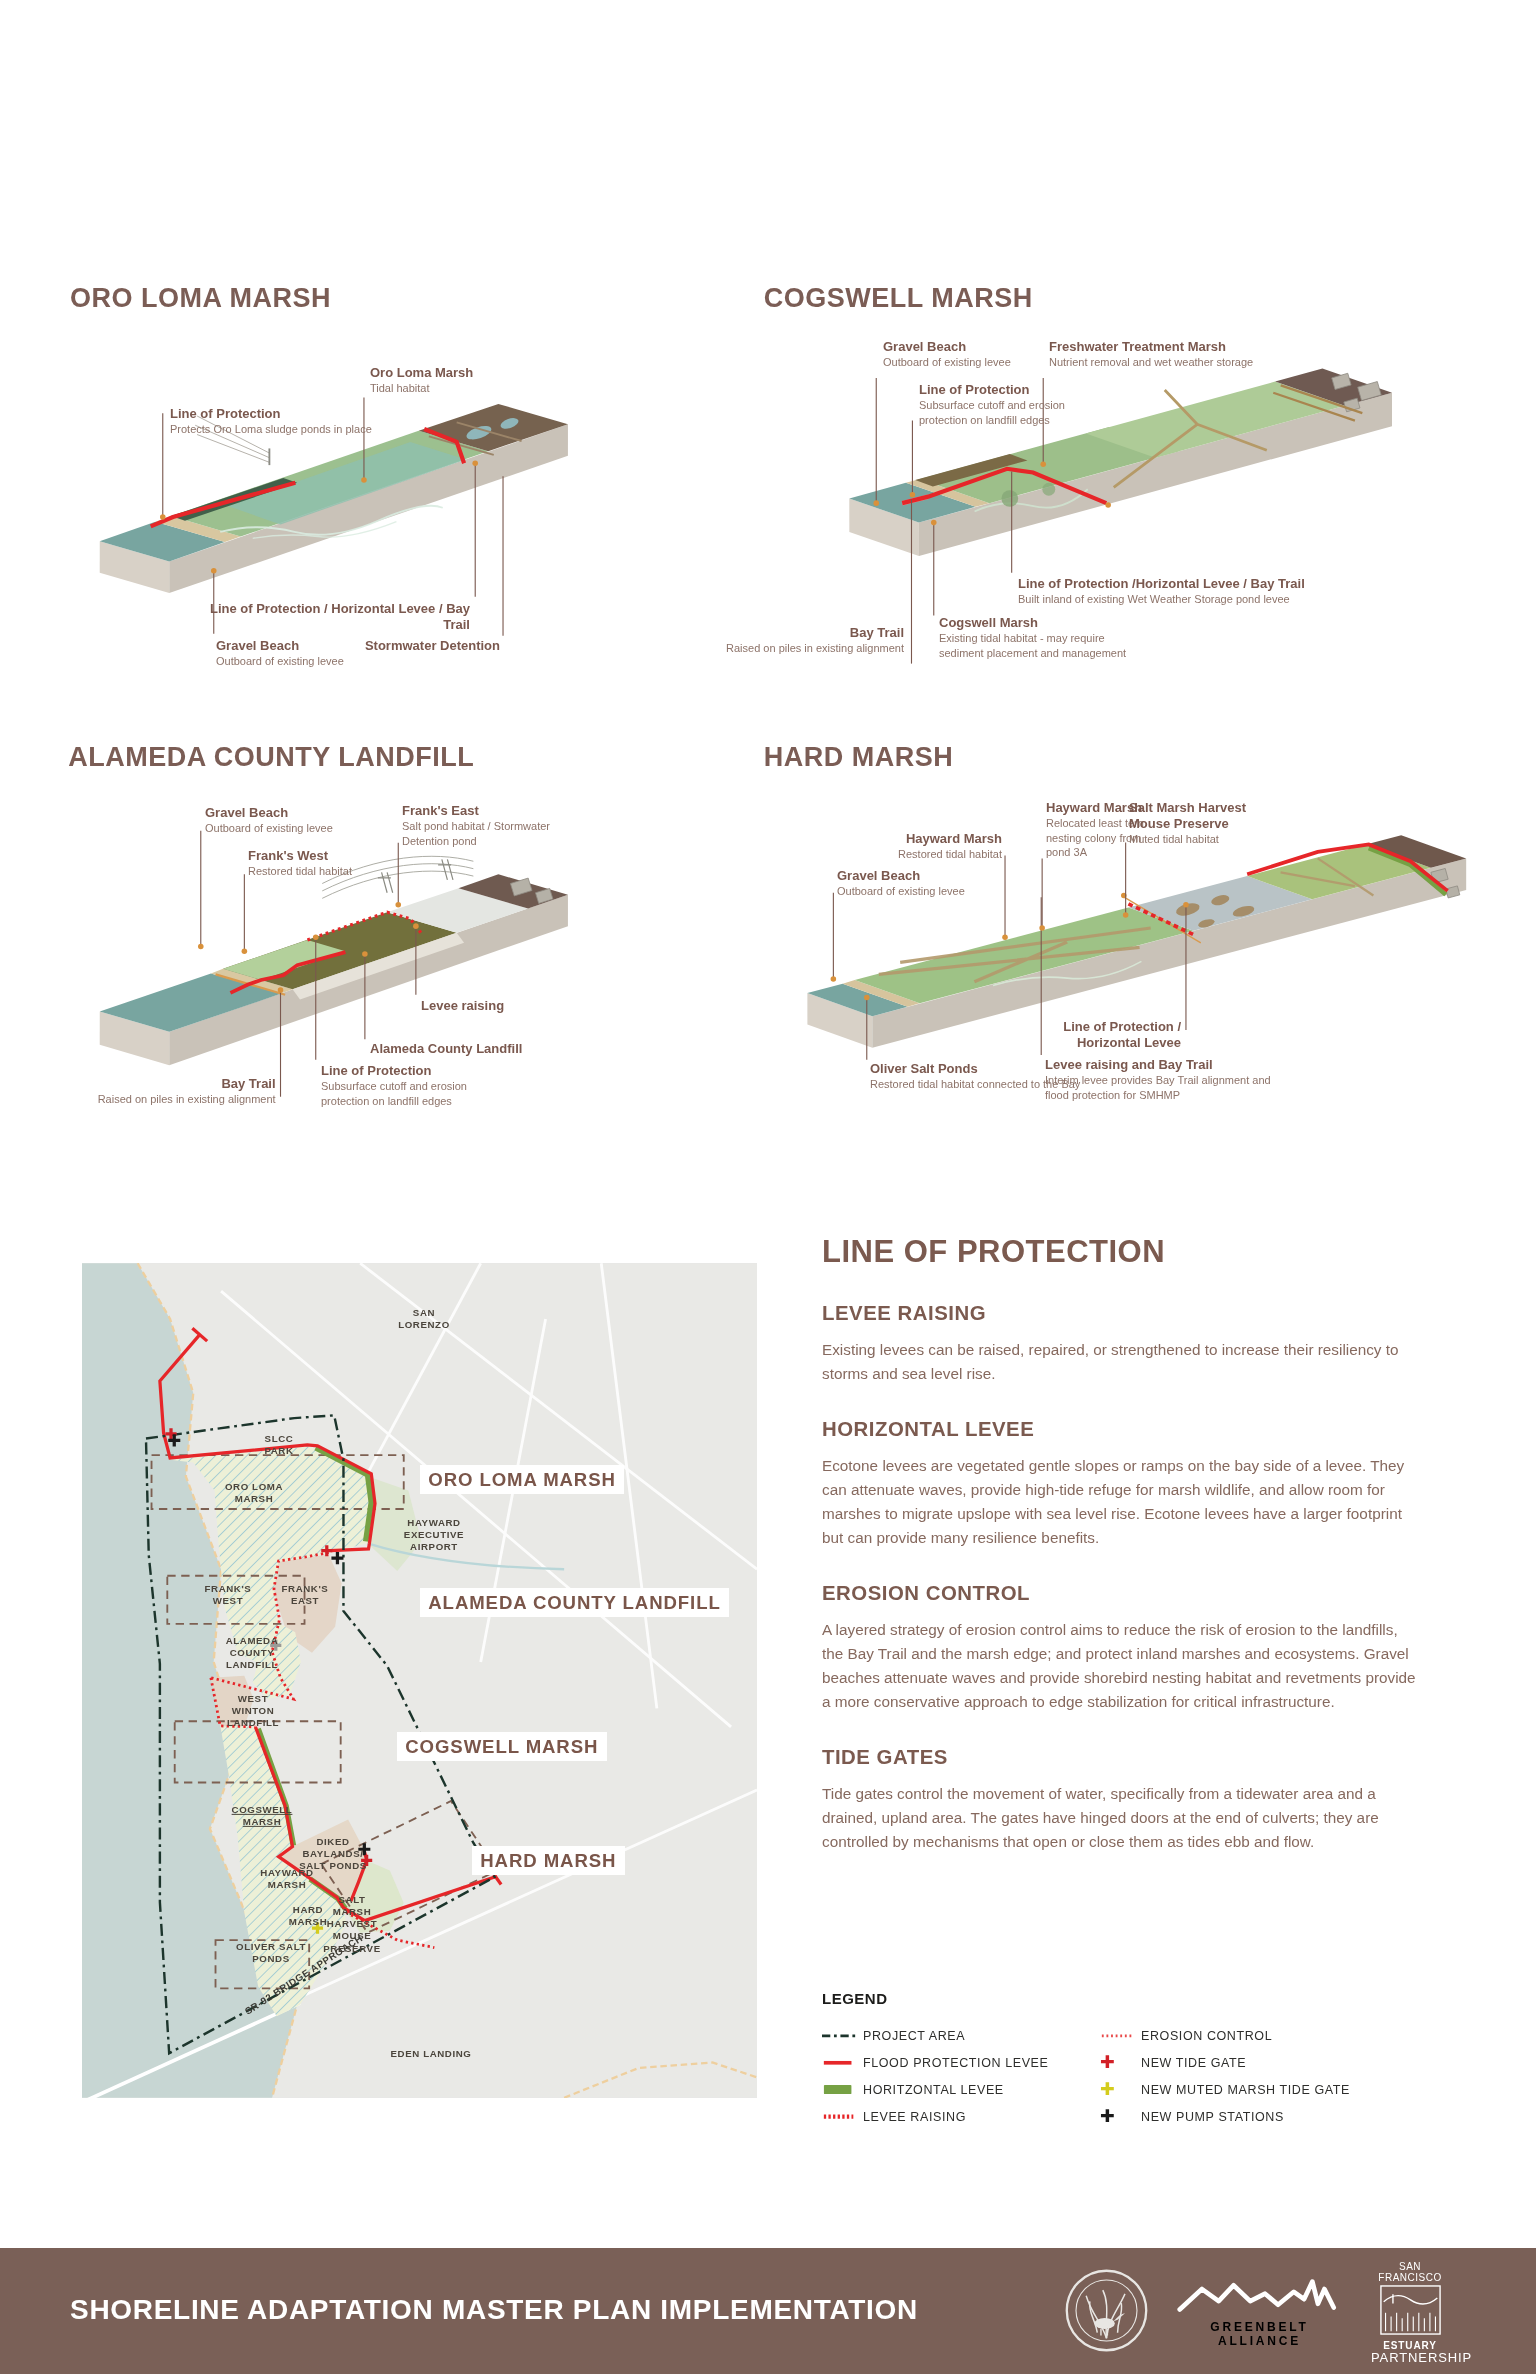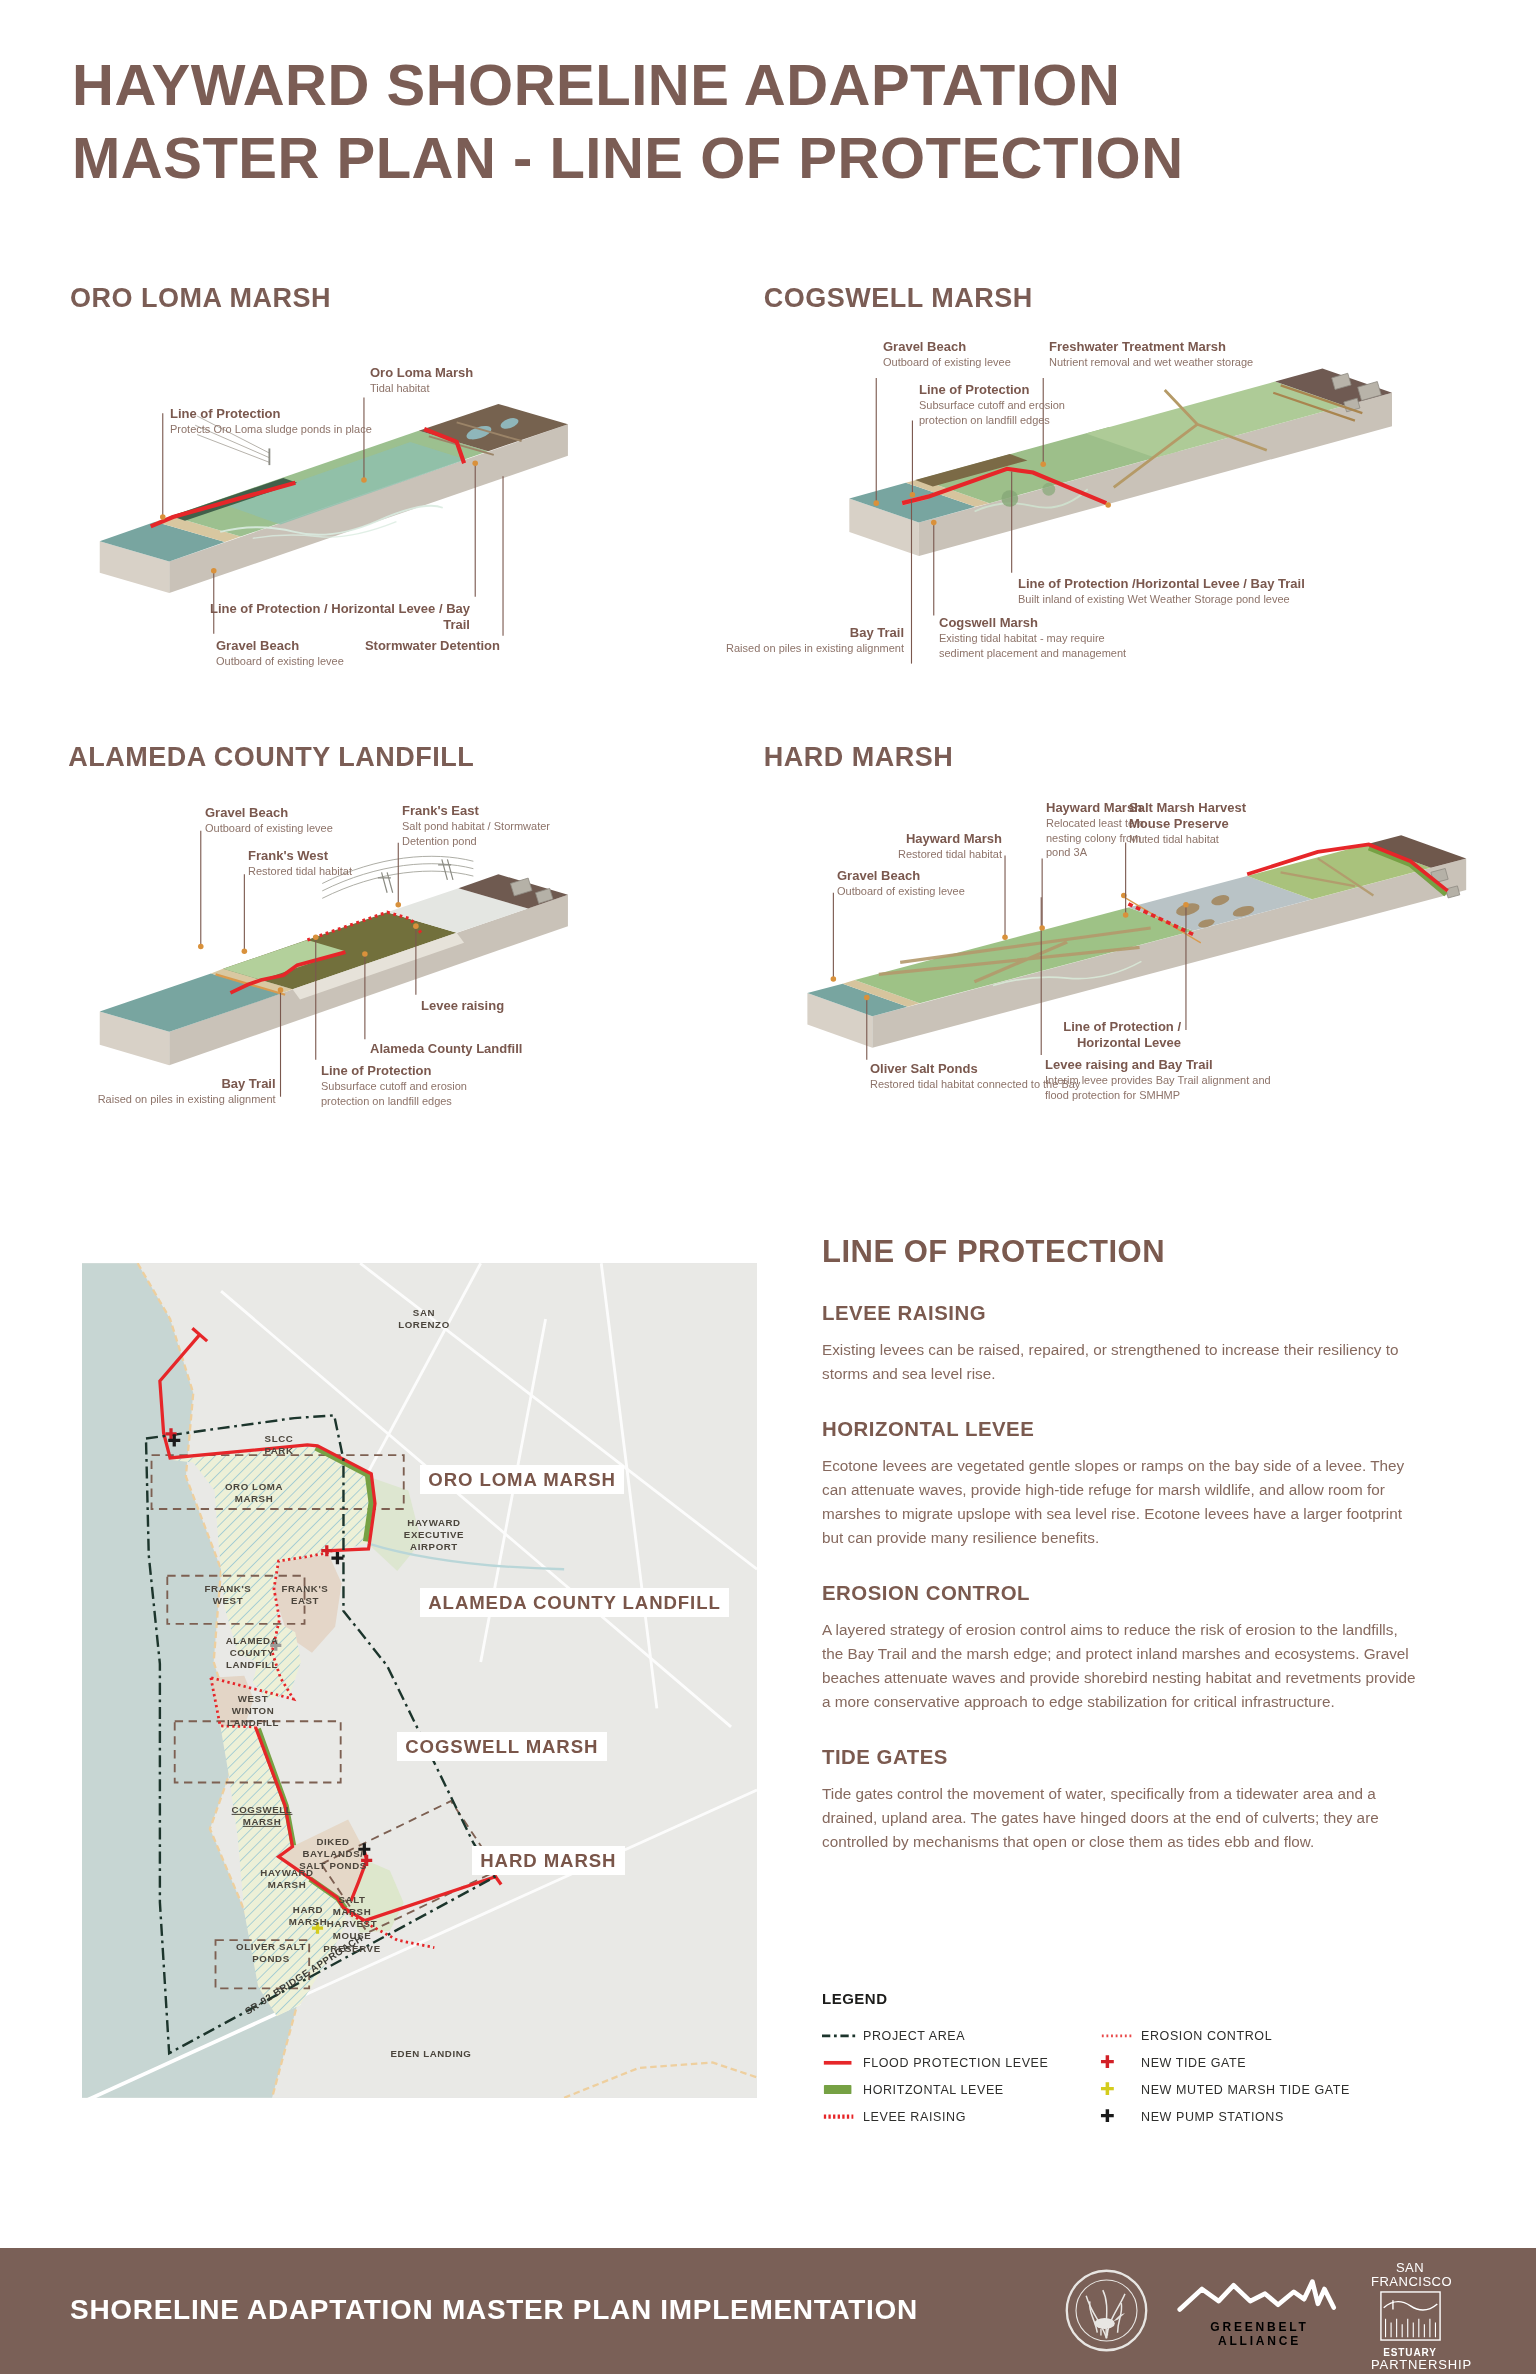--- a/index.html
+++ b/index.html
@@ -41,33 +41,29 @@
             color:#7a564a;letter-spacing:0.9px;white-space:nowrap;}
   #sr92-label{transform:translate(-50%,-50%) rotate(-33deg);color:#3d3c36;}
 
   
   #footer{left:0;top:2248px;width:1536px;height:126px;background:#7a6057;}
   #footer-title{position:absolute;left:70px;top:46px;font-size:28px;font-weight:bold;color:#ffffff;
                 letter-spacing:0.7px;white-space:nowrap;}
   .logo{position:absolute;color:#ffffff;}
   #greenbelt-label{font-size:12px;font-weight:bold;letter-spacing:2.8px;color:#000000;margin-top:1.9px;text-align:center;}
   #estuary-logo{text-align:center;line-height:1.1;}
-  #estuary-top{font-size:13px;letter-spacing:0.5px;}
+  #estuary-top{font-size:10px;letter-spacing:0.5px;}
   #estuary-mid{font-size:10px;font-weight:bold;letter-spacing:0.9px;}
   #estuary-bottom{font-size:13px;letter-spacing:0.9px;}
 </style>
 </head>
 <body>
 
 <div id="poster">
 
-  <div id="main-title" class="abs">
-    <div>HAYWARD SHORELINE ADAPTATION</div>
-    <div>MASTER PLAN - LINE OF PROTECTION</div>
-  </div>
 
   <div class="abs" style="left:58px;top:274px;width:649px;height:436px;">
     <div class="panel-heading abs" style="left:12px;top:9.3px;">ORO LOMA MARSH</div>
     <svg class="abs" style="left:0;top:0;" width="649" height="436" viewBox="0 0 700 470">
 
       <polygon points="45,288 120,310 120,344 45,322" fill="#d8d1c7"></polygon>
       <polygon points="120,310 550,162 550,196 120,344" fill="#c9c2b8"></polygon>
 
       <polygon points="45,288 105,267 180,289 120,310" fill="#78a5a0"></polygon>
       <polygon points="105,267 122,261 197,283 180,289" fill="#d8c7a0"></polygon>

